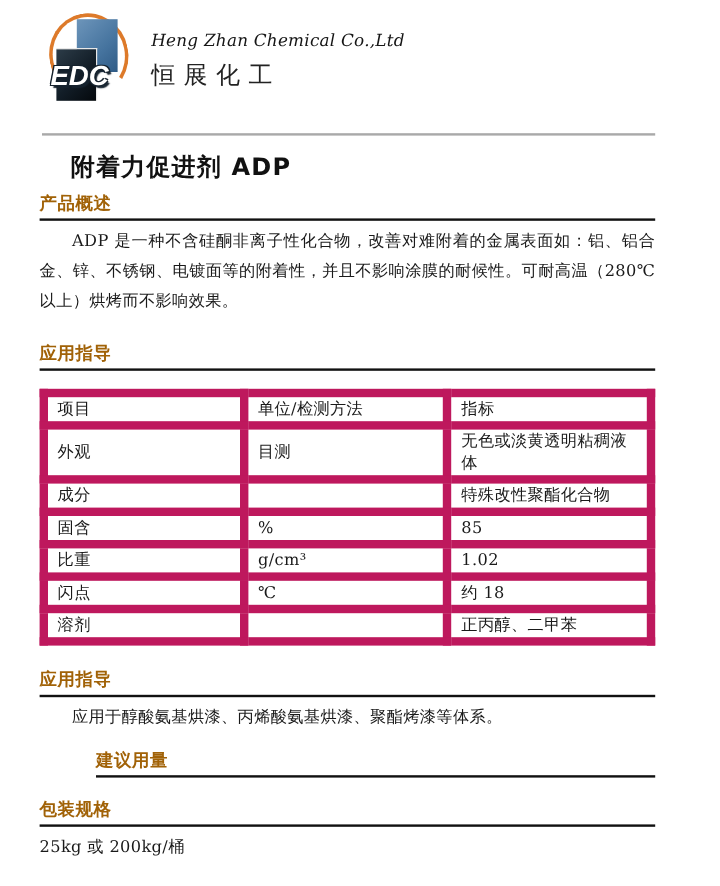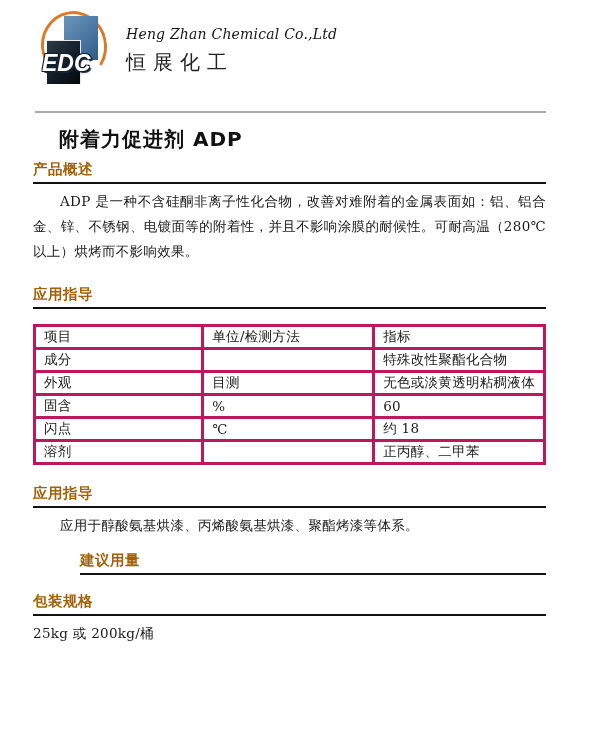--- a/index.html
+++ b/index.html
@@ -118,21 +118,21 @@
 
   
   .props-table {
     margin-top: 15px;
     width: 100%;
     border-collapse: collapse;
     font-size: 13.5px;
     color: #1a1a1a;
   }
   .props-table td {
-    border: 3px solid #be185d;
+    border: 7px solid #be185d;
     height: 20px;
     padding: 1px 8px;
     vertical-align: middle;
     letter-spacing: 0.3px;
   }
   .props-table td.c1 { width: 33%; }
   .props-table td.c2 { width: 33.5%; }
   .props-table td.c3 { width: 33.5%; }
 </style>
 </head>
@@ -162,33 +162,38 @@
 
   <div class="section-heading mt-physical">应用指导</div>
   <table class="props-table">
     <tbody>
       <tr>
         <td class="c1">项目</td>
         <td class="c2">单位/检测方法</td>
         <td class="c3">指标</td>
       </tr>
       <tr>
+        <td class="c1">外观</td>
+        <td class="c2">目测</td>
+        <td class="c3">无色或淡黄透明粘稠液体</td>
+      </tr>
+      <tr>
         <td class="c1">成分</td>
         <td class="c2"></td>
         <td class="c3">特殊改性聚酯化合物</td>
       </tr>
       <tr>
-        <td class="c1">外观</td>
-        <td class="c2">目测</td>
-        <td class="c3">无色或淡黄透明粘稠液体</td>
-      </tr>
-      <tr>
         <td class="c1">固含</td>
         <td class="c2">%</td>
-        <td class="c3">60</td>
+        <td class="c3">85</td>
+      </tr>
+      <tr>
+        <td class="c1">比重</td>
+        <td class="c2">g/cm³</td>
+        <td class="c3">1.02</td>
       </tr>
       <tr>
         <td class="c1">闪点</td>
         <td class="c2">℃</td>
         <td class="c3">约 18</td>
       </tr>
       <tr>
         <td class="c1">溶剂</td>
         <td class="c2"></td>
         <td class="c3">正丙醇、二甲苯</td>

